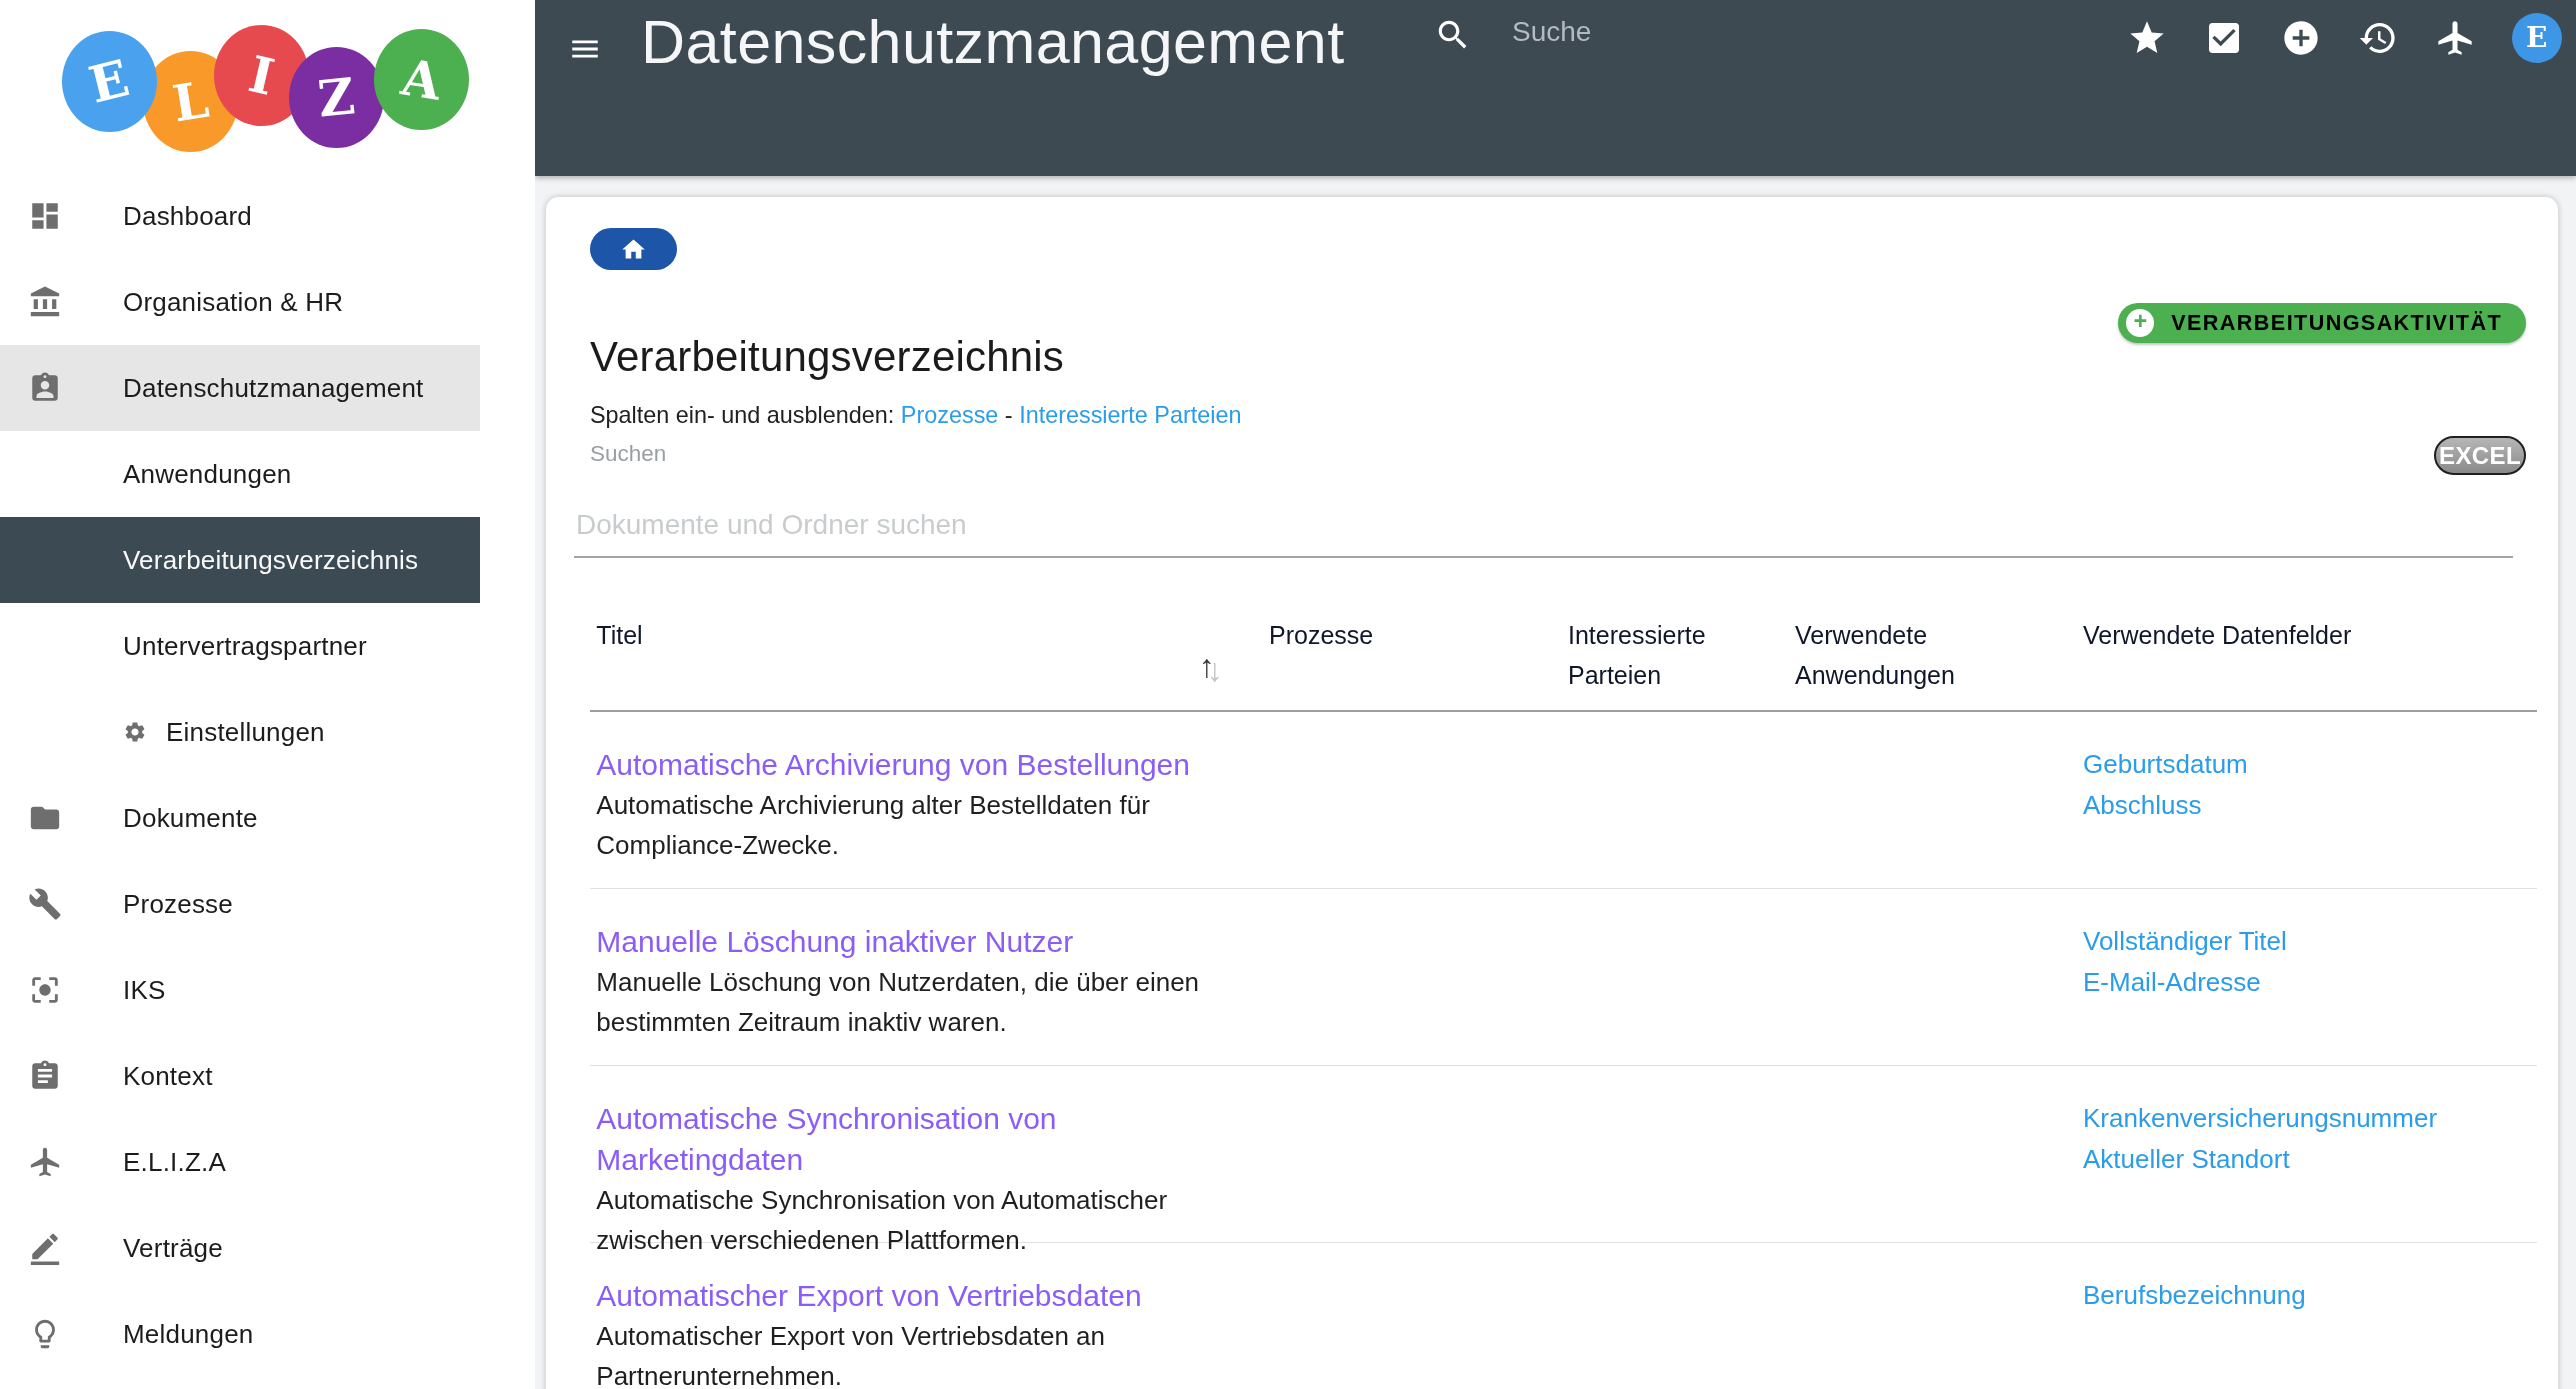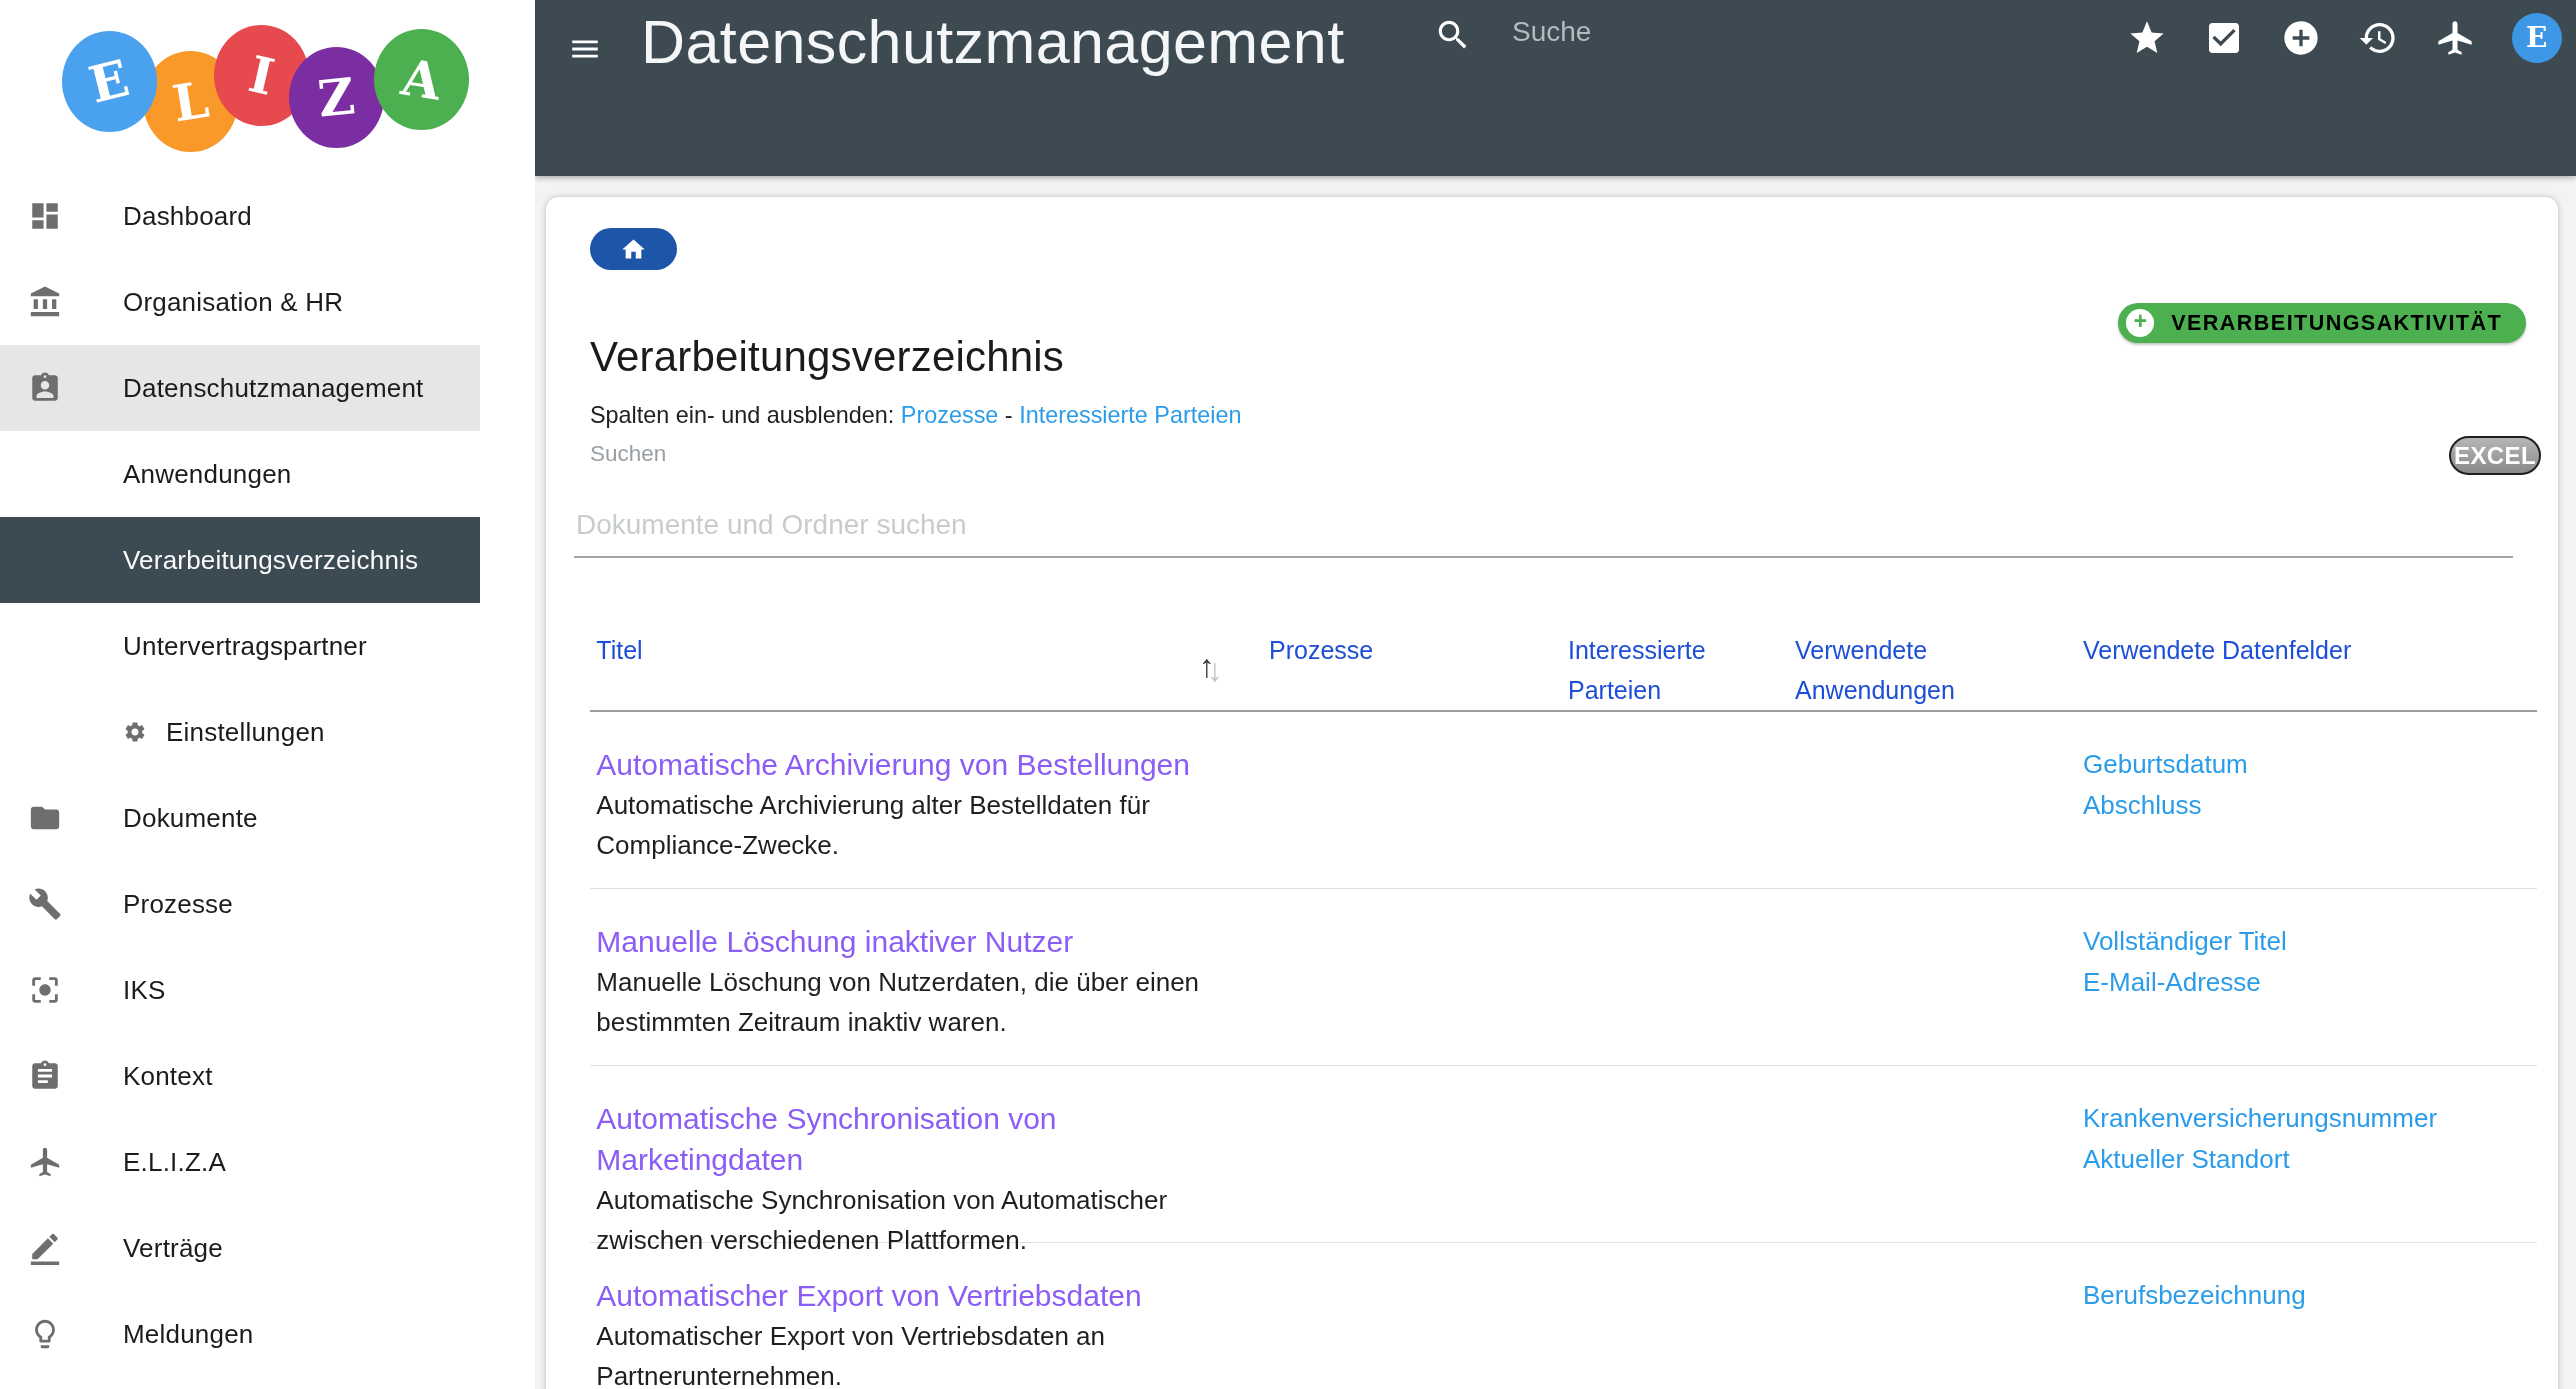--- a/index.html
+++ b/index.html
@@ -44,28 +44,28 @@
   .home-btn svg{width:27px;height:27px;fill:#ffffff;}
   .add-activity-btn{position:absolute;right:32px;top:106px;height:40px;border-radius:20px;background:#4caf50;display:flex;align-items:center;cursor:pointer;padding:0 24px 0 8px;box-shadow:0 1.8px 2.7px rgba(0,0,0,.25);}
   .add-plus-circle{width:28px;height:28px;border-radius:50%;background:#ffffff;display:flex;align-items:center;justify-content:center;}
   .add-plus-circle span{color:#4caf50;font-size:23.4px;font-weight:bold;line-height:23.4px;margin-top:-1.8px;}
   .add-activity-label{margin-left:17px;color:#000000;font-size:21.6px;font-weight:bold;letter-spacing:1.4px;white-space:nowrap;}
   .page-title{position:absolute;left:44px;top:136px;font-size:42px;font-weight:300;color:#1b1b1b;letter-spacing:0.2px;}
   .toggle-line{position:absolute;left:44px;top:205px;font-size:23.4px;color:#212121;}
   .toggle-link{color:#2b9ce9;cursor:pointer;text-decoration:none;}
   .toggle-sep{color:#212121;}
   .search-label{position:absolute;left:44px;top:244px;font-size:22.5px;color:#989fa3;}
-  .excel-btn{position:absolute;right:17px;top:239px;width:92px;height:39px;border-radius:20px;background:linear-gradient(#b6b6b6,#8a8a8a);border:2.7px solid #1f1f1f;box-sizing:border-box;display:flex;align-items:center;justify-content:center;color:#ffffff;font-size:24px;font-weight:bold;letter-spacing:0.4px;cursor:pointer;}
+  .excel-btn{position:absolute;right:32px;top:239px;width:92px;height:39px;border-radius:20px;background:linear-gradient(#b6b6b6,#8a8a8a);border:2.7px solid #1f1f1f;box-sizing:border-box;display:flex;align-items:center;justify-content:center;color:#ffffff;font-size:24px;font-weight:bold;letter-spacing:0.4px;cursor:pointer;}
   .doc-search{position:absolute;left:28px;top:297px;width:1939px;height:64px;border:none;border-bottom:2.7px solid #a3a3a3;box-sizing:border-box;font-size:28px;color:#444;background:transparent;outline:none;font-family:"Liberation Sans",sans-serif;}
   .doc-search::placeholder{color:#c8ccce;opacity:1;}
 
   
   .table{position:absolute;left:44px;top:360px;width:1947px;}
   .thead{position:relative;display:grid;grid-template-columns:679px 299px 227px 288px 1fr;height:155px;border-bottom:2.7px solid #9e9e9e;box-sizing:border-box;}
-  .th{padding-top:73px;padding-right:27px;font-size:25px;color:#1d4ed8;line-height:40px;}
+  .th{padding-top:58px;padding-right:27px;font-size:25px;color:#0f172a;line-height:40px;}
   .th:first-child{padding-left:6.3px;}
   .sort-arrows{position:absolute;left:609px;top:93px;font-size:32px;line-height:32px;user-select:none;cursor:pointer;}
   .sort-up{color:#3a3a3a;}
   .sort-down{color:#c3c3c3;margin-left:-8px;display:inline-block;transform:translateY(3.6px);}
   .trow{display:grid;grid-template-columns:679px 299px 227px 288px 1fr;height:177px;border-bottom:1.8px solid #e0e0e0;box-sizing:border-box;}
   .td{padding-top:32px;}
   .td.title-cell{padding-left:6.3px;padding-right:22.5px;}
   .row-link{font-size:30px;color:#8b5cf6;line-height:41px;cursor:pointer;display:inline-block;}
   .row-desc{font-size:26px;color:#1f1f1f;line-height:40px;max-width:661px;}
   .field-link{font-size:26px;color:#2b9ce9;line-height:41px;cursor:pointer;display:block;width:max-content;}

